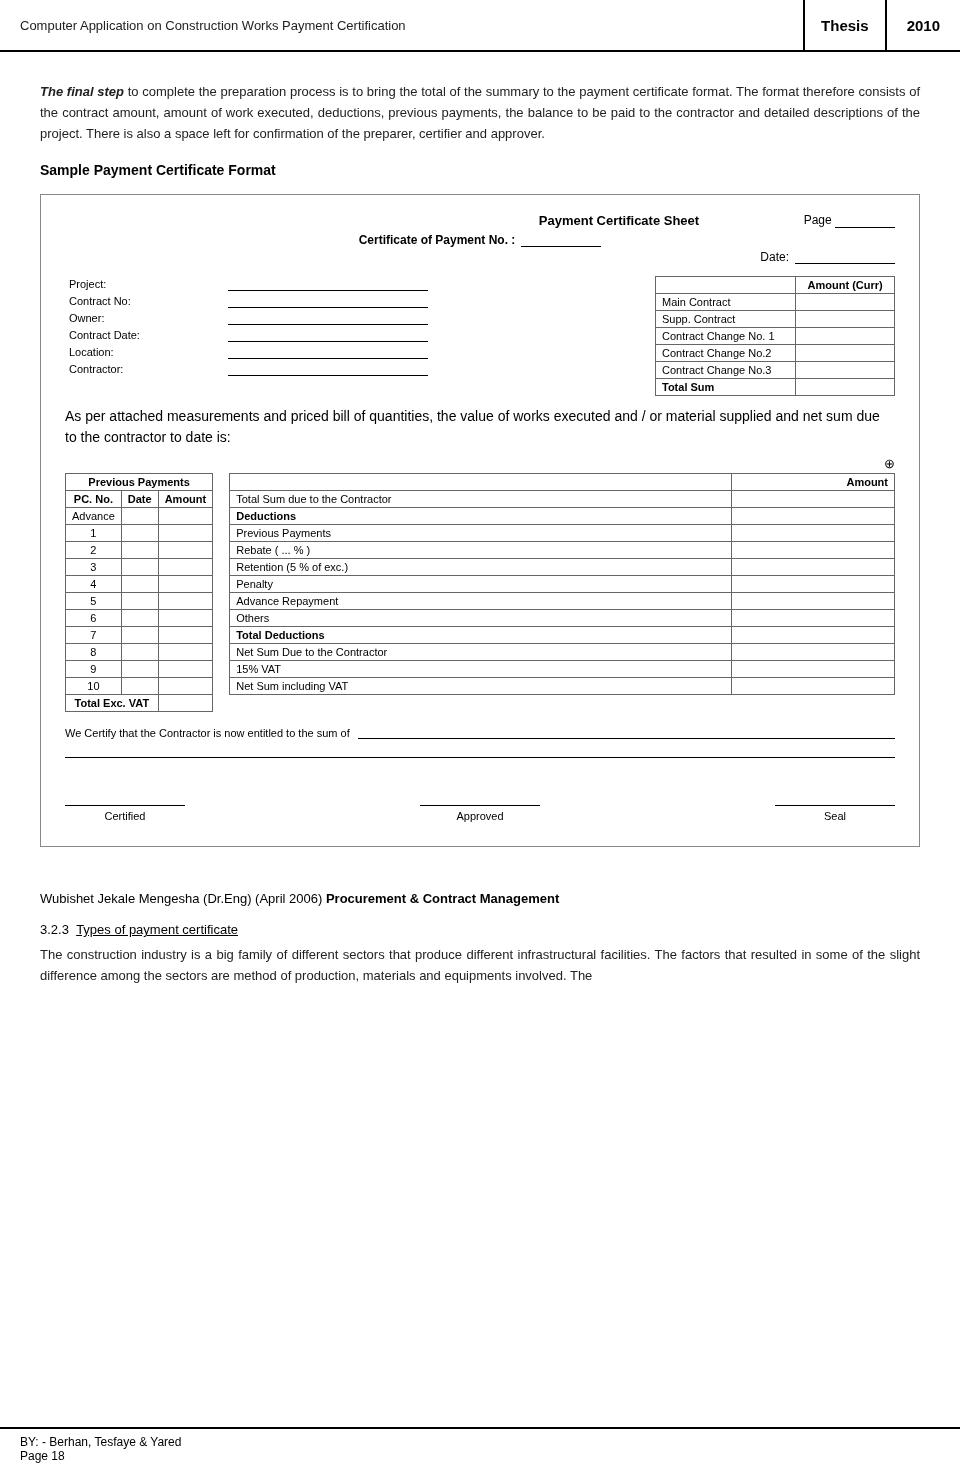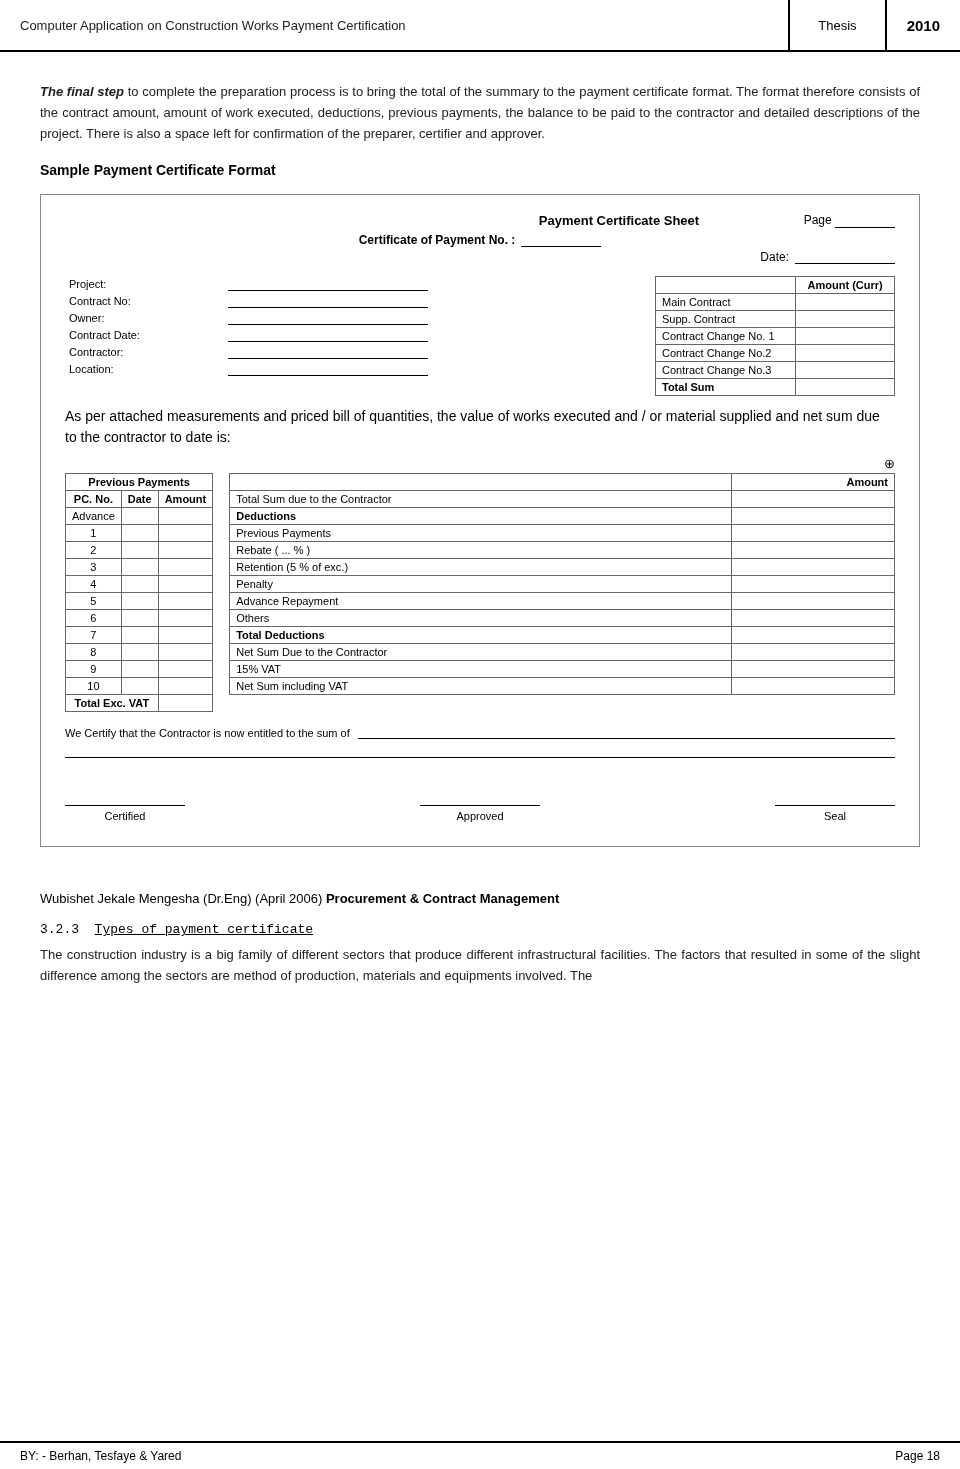--- a/index.html
+++ b/index.html
@@ -23,23 +23,23 @@
       flex: 1;
       display: flex;
       align-items: center;
       padding: 0 20px;
       font-size: 13px;
       color: #222;
     }
     .header-thesis {
       display: flex;
       align-items: center;
-      padding: 0 28px;
-      font-size: 13px;
-      font-weight: normal;
+      padding: 0 16px;
+      font-size: 15px;
+      font-weight: bold;
       border-left: 2px solid #000;
       border-right: 2px solid #000;
     }
     .header-year {
       display: flex;
       align-items: center;
       padding: 0 20px;
       font-size: 15px;
       font-weight: bold;
     }
@@ -278,37 +278,37 @@
     .page-footer {
       position: absolute;
       bottom: 0;
       left: 0;
       right: 0;
       border-top: 2px solid #000;
       display: flex;
       justify-content: space-between;
       padding: 6px 20px;
       font-size: 12px;
+      flex-direction: column;
     }
 
     
     .bottom-section {
       padding: 0 40px 60px 40px;
     }
     .author-line {
       font-size: 13px;
       margin-bottom: 16px;
     }
     .author-line .bold {
       font-weight: bold;
     }
     .subsection-heading {
       font-size: 13px;
       margin-bottom: 8px;
-      font-family: Liberation Mono, monospace;
     }
     .subsection-heading .underline {
       text-decoration: underline;
     }
 
     .cert-plus-icon {
       text-align: right;
       font-size: 13px;
       margin-bottom: 2px;
     }
@@ -381,27 +381,27 @@
                   <div class="field-line">&nbsp;</div>
                 </td>
           </tr>
           <tr>
             <td class="field-label">Contract Date:</td>
             <td>
                   <div class="field-line">&nbsp;</div>
                 </td>
           </tr>
           <tr>
-            <td class="field-label">Contractor:</td>
+            <td class="field-label">Location:</td>
             <td>
                   <div class="field-line">&nbsp;</div>
                 </td>
           </tr>
           <tr>
-            <td class="field-label">Location:</td>
+            <td class="field-label">Contractor:</td>
             <td>
                   <div class="field-line">&nbsp;</div>
                 </td>
           </tr>
         </tbody>
           </table>
       </div>
 
       <div>
         <table class="cert-amounts-table">

